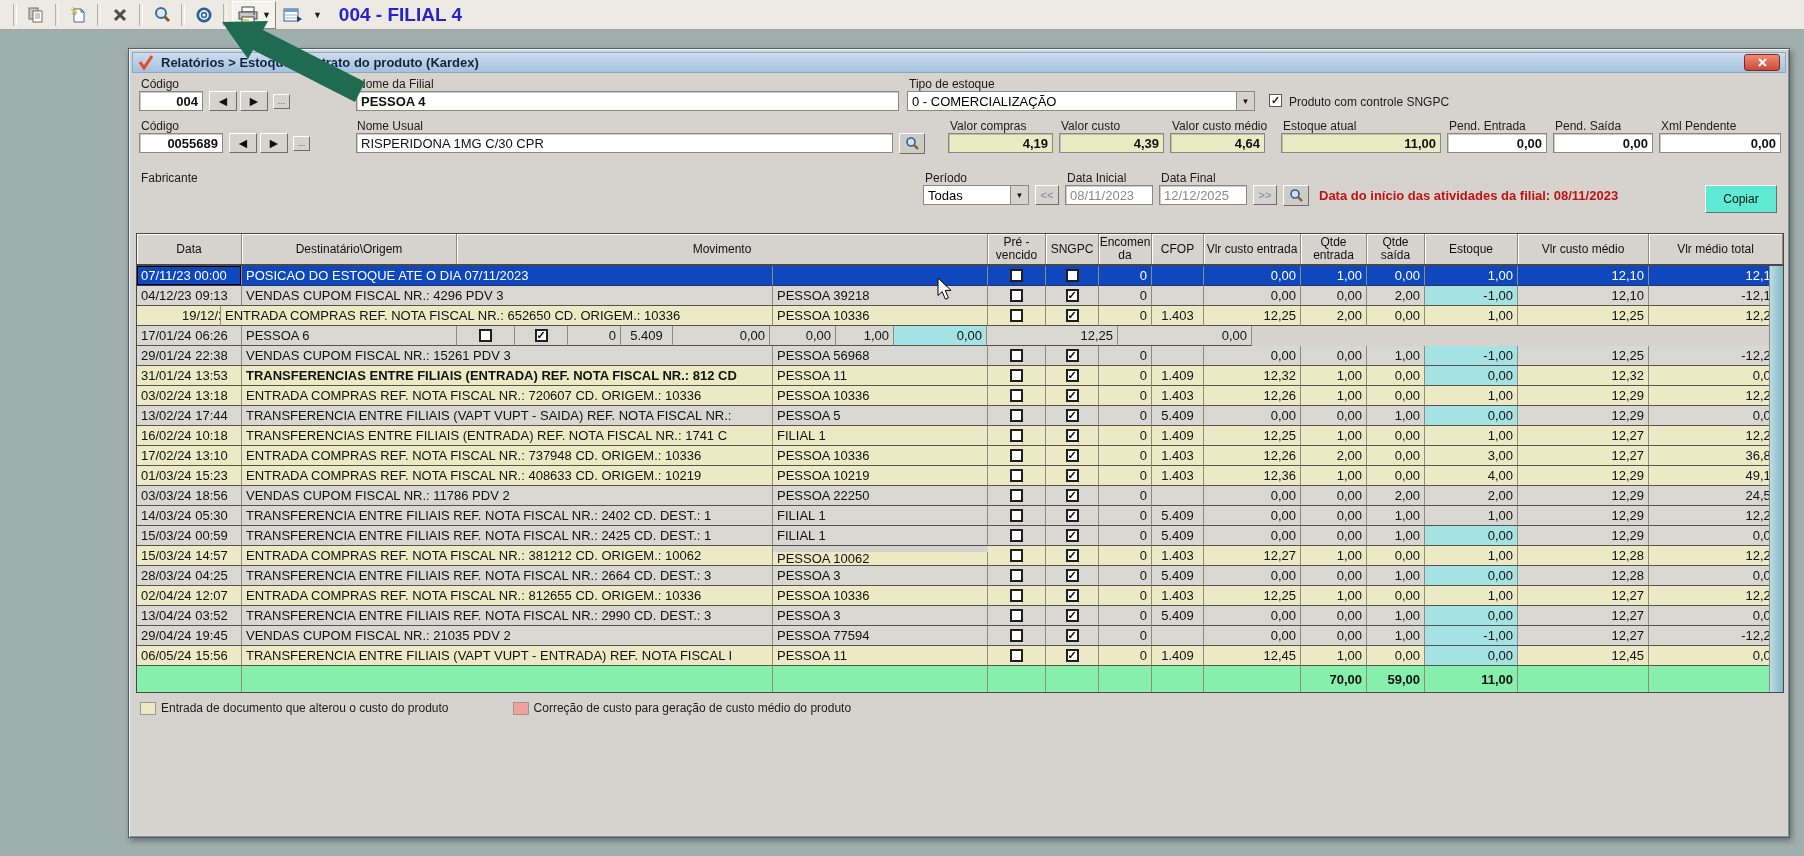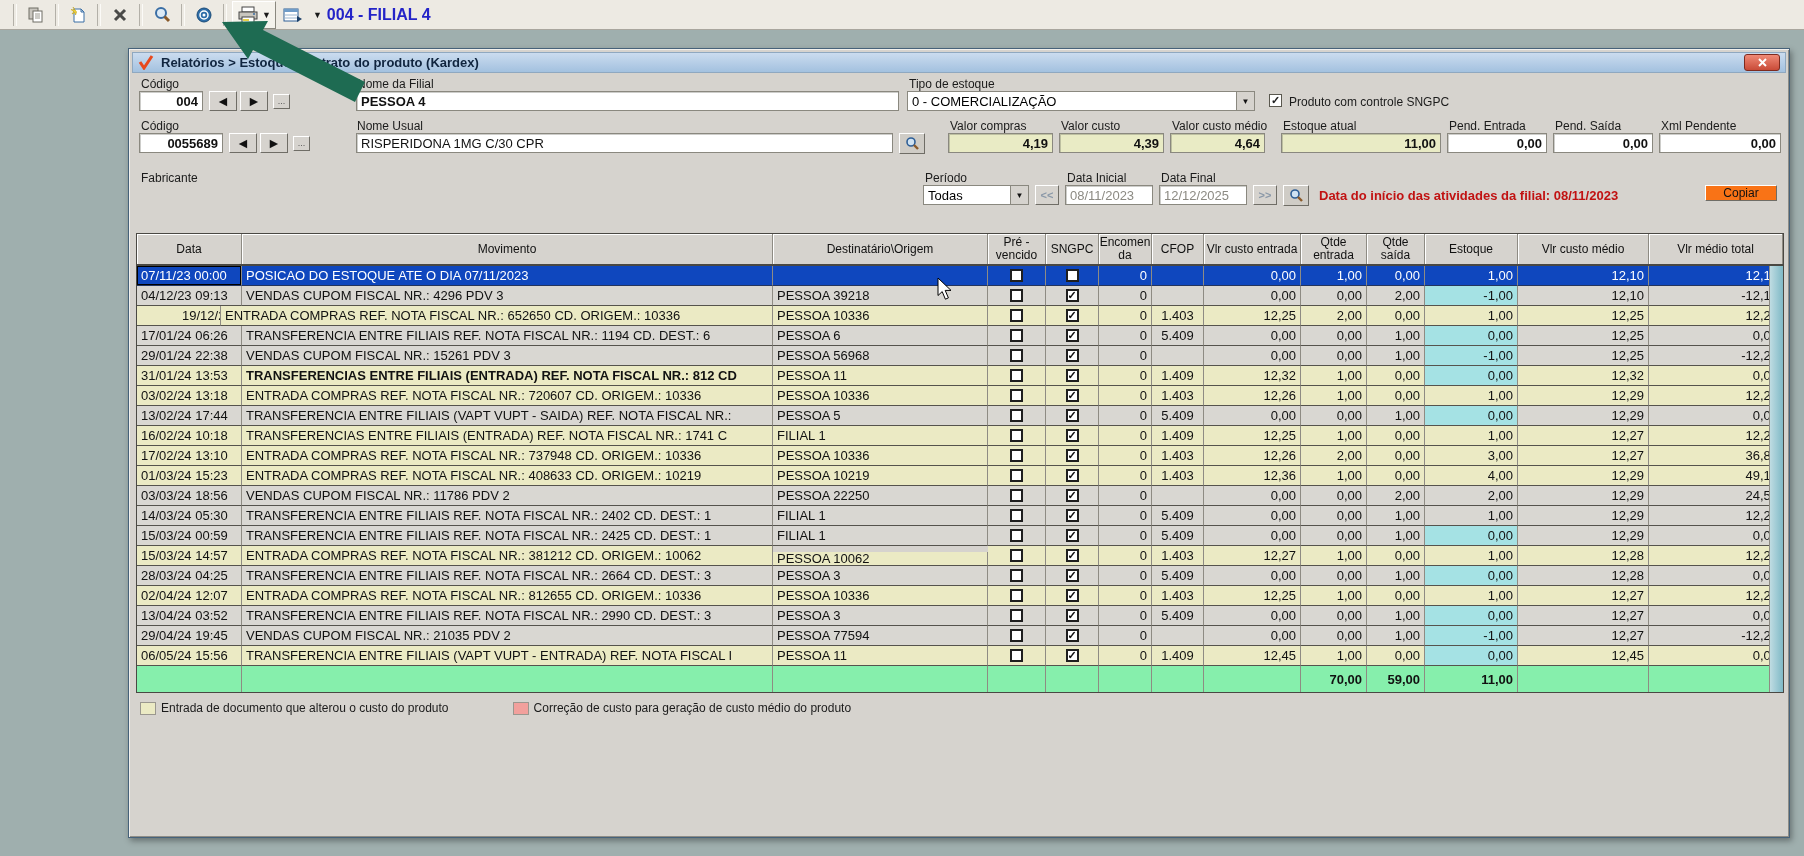--- a/index.html
+++ b/index.html
@@ -15,21 +15,21 @@
     background:#EDEAE3;border-bottom:1px solid #A9A69E;
     display:flex;align-items:center;padding-left:8px;box-sizing:border-box;
   }
   .tsep{width:2px;height:22px;border-left:1px solid #B3B0A8;border-right:1px solid #FBFAF7;margin:0 5px;}
   .tbtn{width:28px;height:24px;display:flex;align-items:center;justify-content:center;}
   .print-group{
     display:flex;align-items:center;height:26px;padding:0 4px;
     background:#F4F2EC;border:1px solid;border-color:#FFFFFF #8A887F #8A887F #FFFFFF;
   }
   .ddarrow{font-size:9px;color:#1a1a1a;margin-left:3px;}
-  .branch{color:#2424C8;font-weight:bold;font-size:16px;margin-left:5px;white-space:nowrap;}
+  .branch{color:#2424C8;font-weight:bold;font-size:19px;margin-left:17px;white-space:nowrap;}
   
   .window{
     position:absolute;left:128px;top:48px;width:1662px;height:790px;
     background:#D6D3CE;border:1px solid #46627A;box-sizing:border-box;
     box-shadow:inset 1px 1px 0 #F2F1EE, inset -1px -1px 0 #8F8D86, 2px 3px 6px rgba(0,0,0,.35);
   }
   .titlebar{
     position:absolute;left:3px;top:3px;right:3px;height:21px;
     background:linear-gradient(#CBDCEF,#A3C1DF);
     border:1px solid #8FA8C0;box-sizing:border-box;
@@ -81,21 +81,21 @@
   .ddbtn{margin-left:auto;width:17px;height:18px;background:#D6D3CE;border-left:1px solid #8A887F;
       display:flex;align-items:center;justify-content:center;font-size:8px;color:#111;}
   .cb{
     position:absolute;width:13px;height:13px;background:#fff;box-sizing:border-box;
     border:1px solid #5A584F;display:flex;align-items:center;justify-content:center;
     font-size:11px;font-weight:bold;color:#222;line-height:1;
   }
   .cb.checked::after{content:"✓";}
   .notice{position:absolute;font-size:13px;font-weight:bold;color:#C11212;white-space:nowrap;}
   .pushbtn{
-    position:absolute;height:16px;background:#f97316;box-sizing:border-box;
+    position:absolute;height:28px;background:#5eead4;box-sizing:border-box;
     border:1px solid;border-color:#FFFFFF #6F6D66 #6F6D66 #FFFFFF;
     display:flex;align-items:center;justify-content:center;font-size:12px;color:#111;
   }
   
   .grid{
     position:absolute;left:7px;top:184px;width:1648px;
     border:1px solid #4A4843;background:#D6D3CE;box-sizing:border-box;
   }
   .ghdr{display:flex;height:30px;border-bottom:2px solid #4A4843;}
   .gh{
@@ -281,22 +281,22 @@
       <circle cx="6" cy="6" r="4" fill="#CFE2F2" stroke="#2E5E96" stroke-width="1.6"></circle>
       <line x1="9" y1="9" x2="13" y2="13" stroke="#8A5A2A" stroke-width="2.4"></line>
     </svg>
   </div>
   <span class="notice" style="left:1190px;top:139px">Data do início das atividades da filial: 08/11/2023</span>
   <div class="pushbtn" style="left:1576px;top:136px;width:72px">Copiar</div>
 
   <div class="grid">
     <div class="ghdr" id="ghdr">
         <div class="gh" style="width: 105px;">Data</div>
+        <div class="gh" style="width: 215px;">Destinatário\Origem</div>
         <div class="gh" style="flex: 1 1 0%;">Movimento</div>
-        <div class="gh" style="width: 215px;">Destinatário\Origem</div>
         <div class="gh" style="width: 58px;">Pré - vencido</div>
         <div class="gh" style="width: 53px;">SNGPC</div>
         <div class="gh" style="width: 53px;">Encomen da</div>
         <div class="gh" style="width: 52px;">CFOP</div>
         <div class="gh" style="width: 97px;">Vlr custo entrada</div>
         <div class="gh" style="width: 66px;">Qtde entrada</div>
         <div class="gh" style="width: 58px;">Qtde saída</div>
         <div class="gh" style="width: 93px;">Estoque</div>
         <div class="gh" style="width: 131px;">Vlr custo médio</div>
         <div class="gh" style="width: 134px;">Vlr médio total</div>
@@ -354,21 +354,20 @@
           <div class="gc ctr" style="width: 52px;">1.403</div>
           <div class="gc num" style="width: 97px;">12,25</div>
           <div class="gc num" style="width: 66px;">2,00</div>
           <div class="gc num" style="width: 58px;">0,00</div>
           <div class="gc num" style="width: 93px;">1,00</div>
           <div class="gc num" style="width: 131px;">12,25</div>
           <div class="gc num" style="width: 134px;">12,25</div>
         </div>
         <div class="gr row-g">
           <div class="gc" style="width: 105px;">17/01/24 06:26</div>
-          <div class="gc" style="flex: 1 1 0%;">TRANSFERENCIA ENTRE FILIAIS REF. NOTA FISCAL NR.: 1194  CD. DEST.: 6</div>
           <div class="gc" style="width: 215px;">PESSOA 6</div>
           <div class="gc ctr" style="width: 58px;">
             <span class="gcb"></span>
           </div>
           <div class="gc ctr" style="width: 53px;">
             <span class="gcb checked"></span>
           </div>
           <div class="gc num" style="width: 53px;">0</div>
           <div class="gc ctr" style="width: 52px;">5.409</div>
           <div class="gc num" style="width: 97px;">0,00</div>

